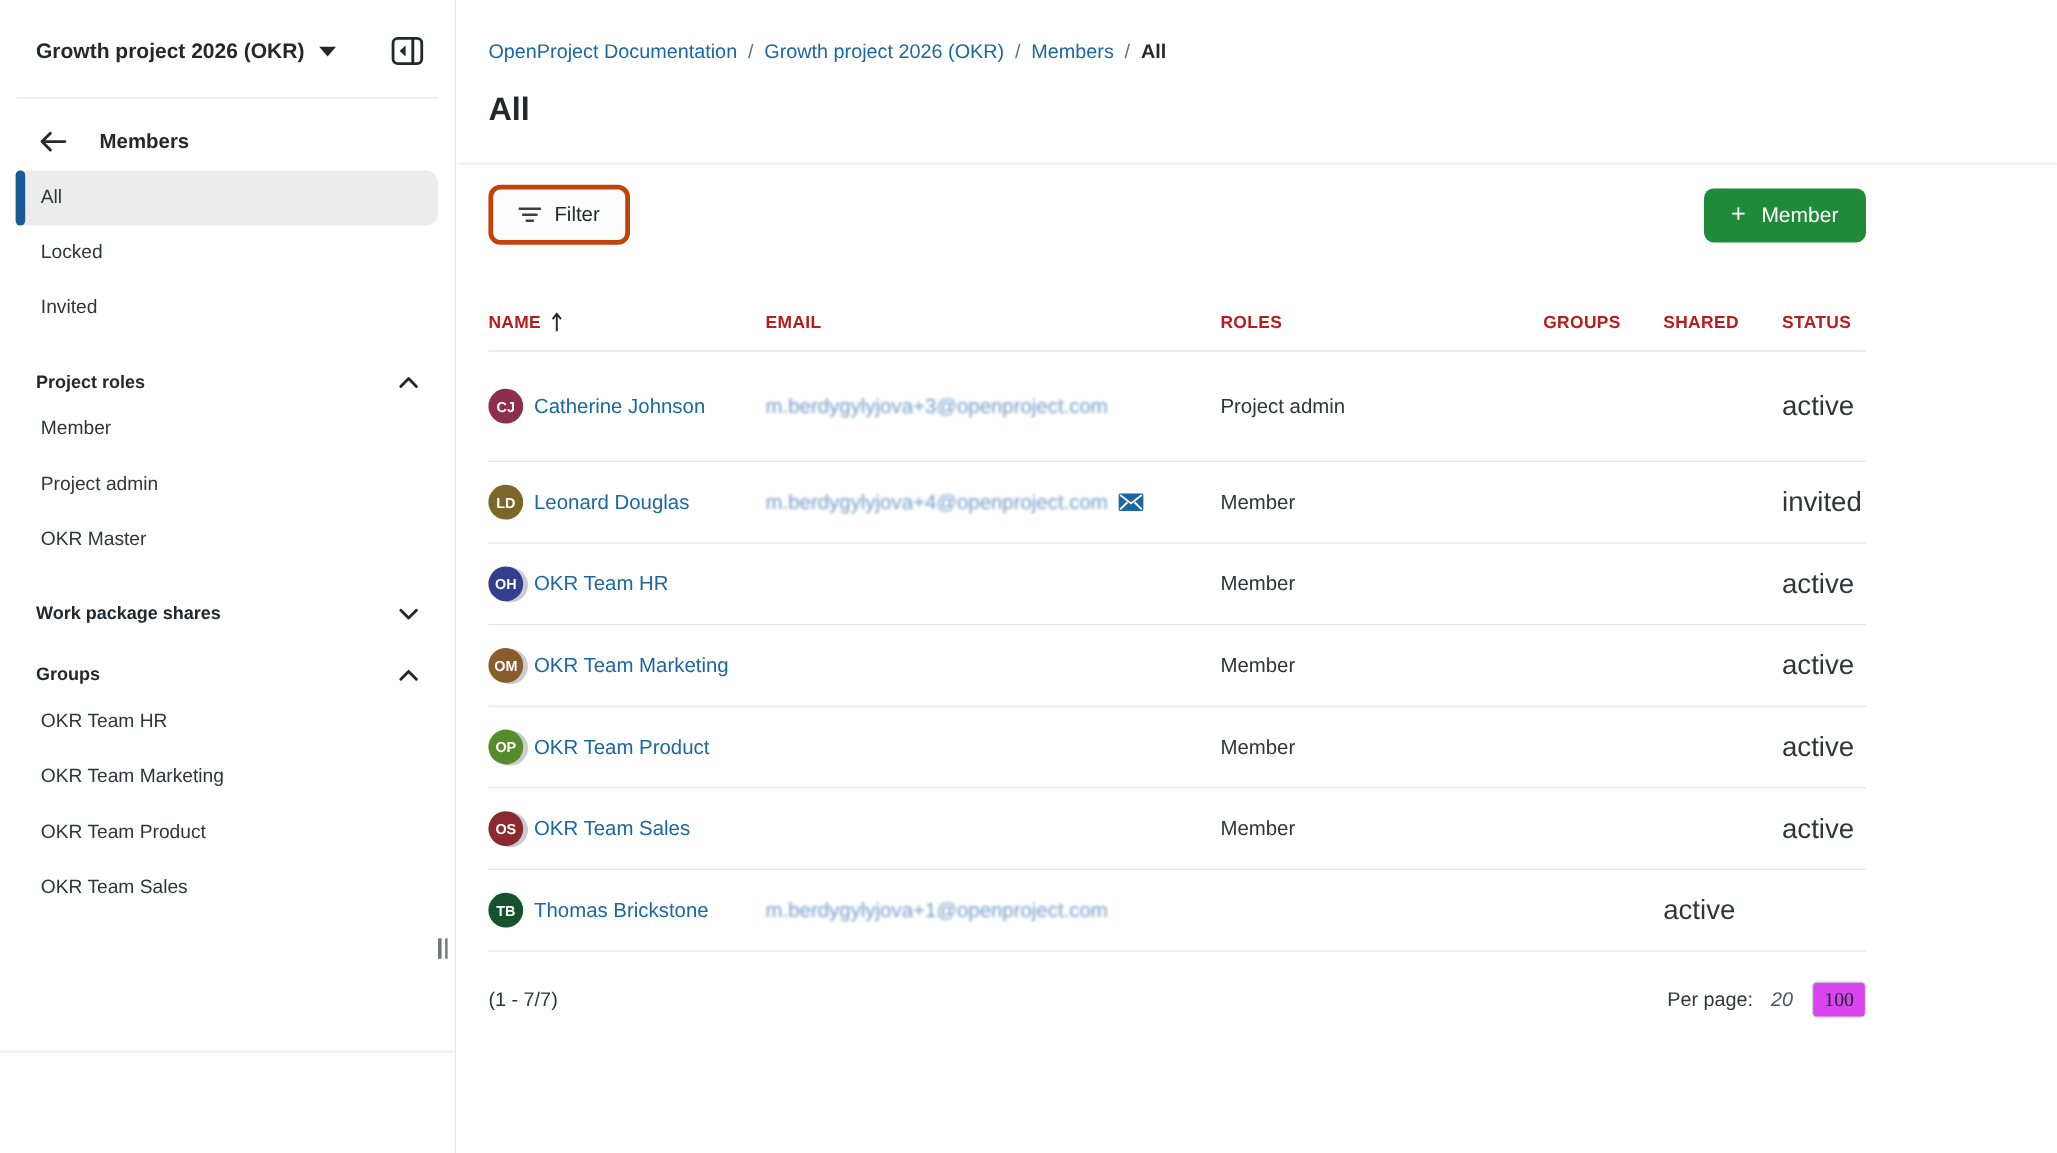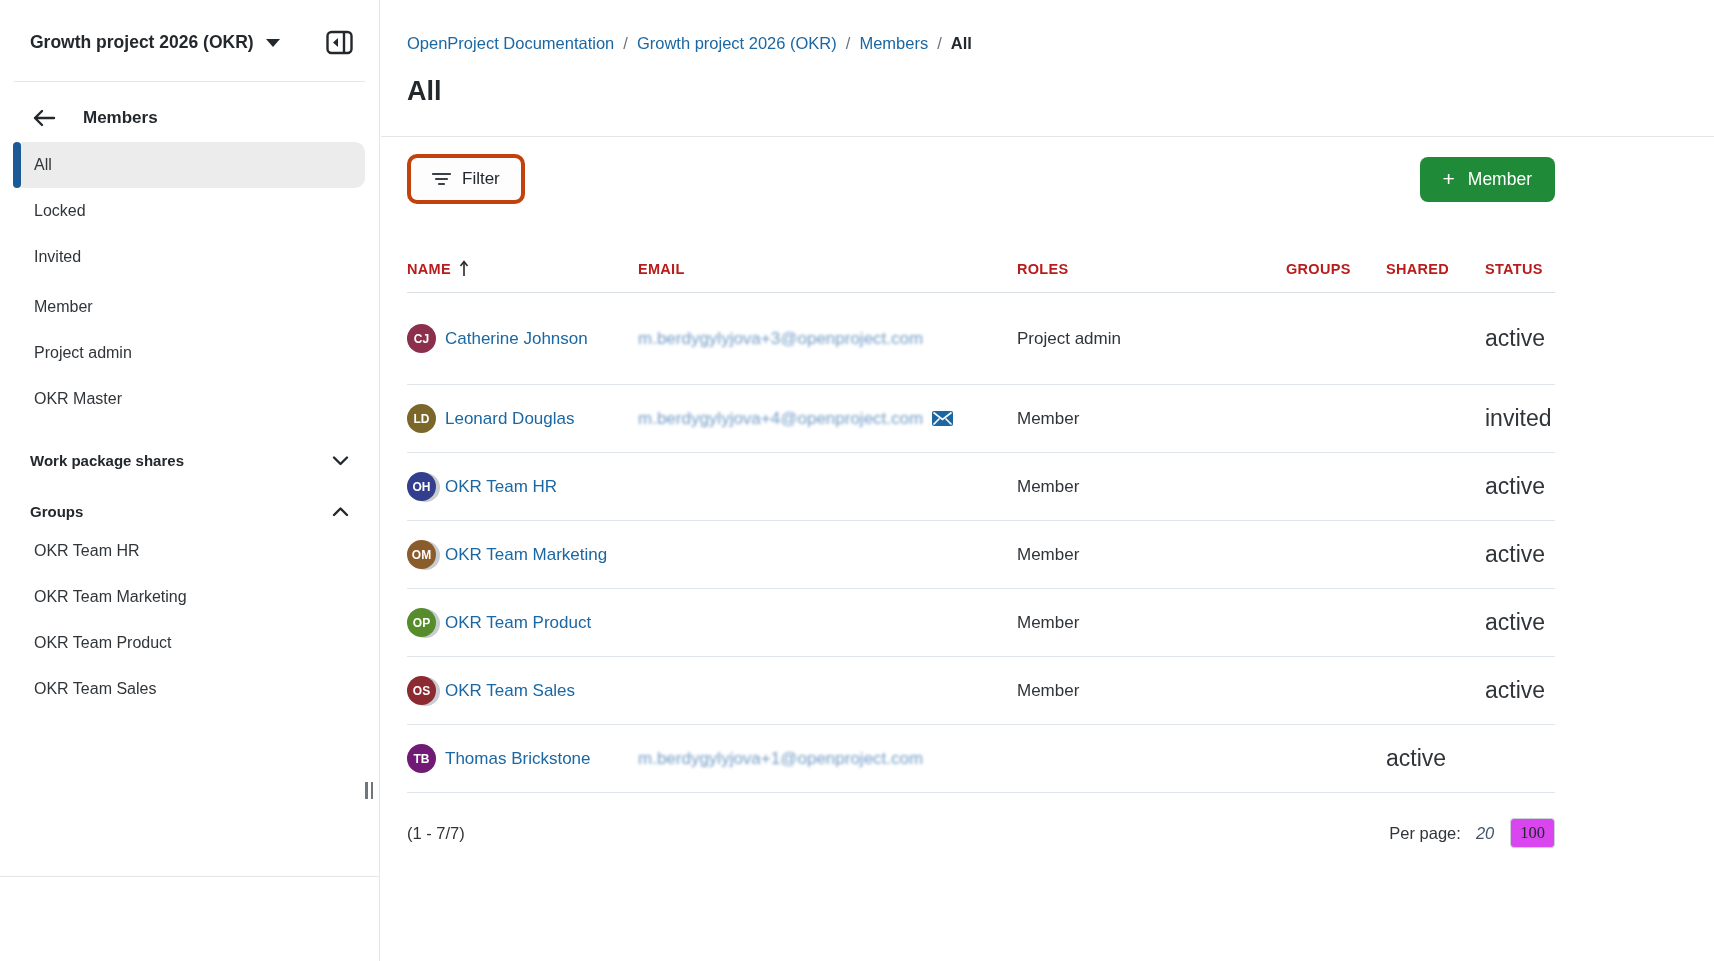--- a/index.html
+++ b/index.html
@@ -138,20 +138,28 @@
     </button>
     <span class="ttl">Members</span>
   </div>
 
   <nav class="nav-list">
     <div class="nav-item selected">All</div>
     <div class="nav-item">Locked</div>
     <div class="nav-item">Invited</div>
   </nav>
 
+  <div class="sb-section">
+    <span class="sec-title">Project roles</span>
+    <span>
+      <svg width="17" height="11" viewBox="0 0 17 11">
+          <polyline points="2,9 8.5,2.5 15,9" fill="none" stroke="#23282d" stroke-width="2.4" stroke-linecap="round" stroke-linejoin="round"></polyline>
+        </svg>
+    </span>
+  </div>
   <div class="sec-items">
     <div class="nav-item">Member</div>
     <div class="nav-item">Project admin</div>
     <div class="nav-item">OKR Master</div>
   </div>
 
   <div class="sb-section">
     <span class="sec-title">Work package shares</span>
     <span>
       <svg width="17" height="11" viewBox="0 0 17 11">
@@ -316,21 +324,21 @@
         </div>
         <div class="email-cell"></div>
         <div class="roles-cell">Member</div>
         <div></div>
         <div></div>
         <div class="status-cell">active</div>
       </div>
 
       <div class="t-grid t-row">
         <div class="name-cell">
-          <span class="avatar" style="background-color: #701a75;">TB</span>
+          <span class="avatar" style="background-color: #14532d;">TB</span>
           <a class="name-link">Thomas Brickstone</a>
         </div>
         <div class="email-cell">
             <a class="email-link">m.berdygylyjova+1@openproject.com</a>
           </div>
         <div></div>
         <div></div>
         <div class="status-cell">active</div>
       </div>
     </div>

